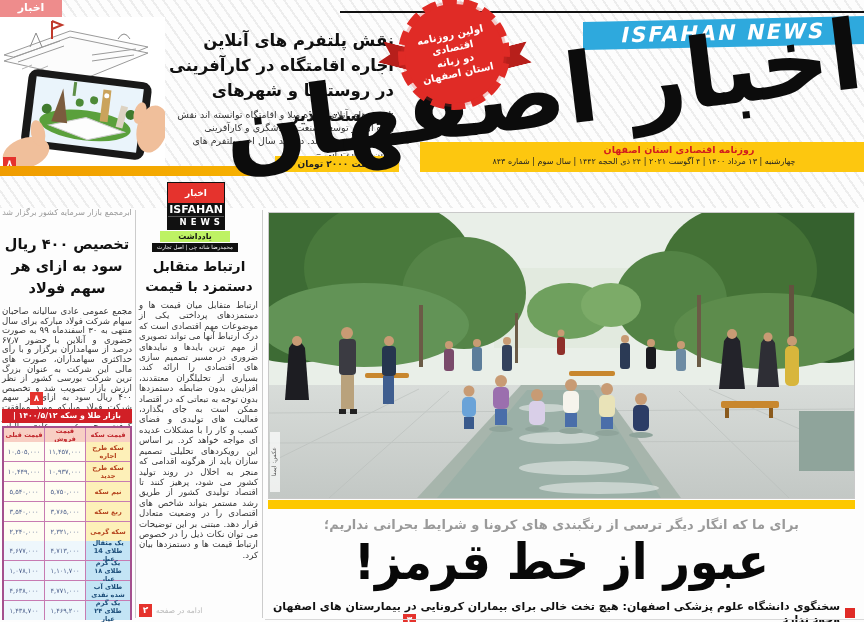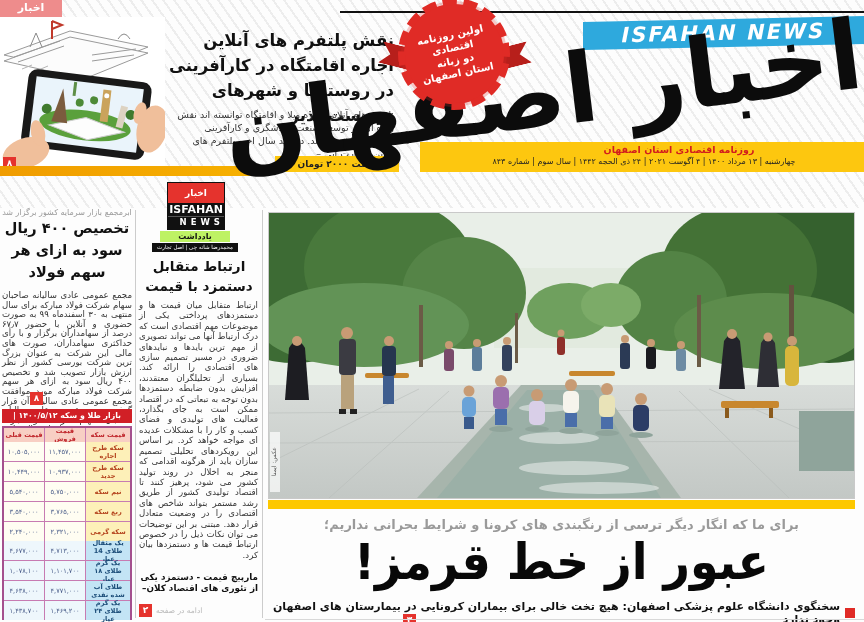--- a/index.html
+++ b/index.html
@@ -39,21 +39,21 @@
   #seal{position:absolute;left:24px;top:4px;width:100px;height:100px;border-radius:50%;background:#e02b26;
     transform:rotate(-12deg);box-shadow:0 0 0 3px rgba(224,43,38,0.25);}
   #seal::before{content:"";position:absolute;left:-6px;top:-6px;right:-6px;bottom:-6px;border-radius:50%;
     border:7px dashed #e02b26;}
   #seal .sl{position:relative;display:block;color:#fff;font-weight:bold;font-size:10px;text-align:center;line-height:13px;}
   #seal .in{position:absolute;left:10px;top:24px;width:80px;}
   
   .vrule{width:1px;background:#ccc;top:210px;height:408px;}
   
   #lc{left:2px;top:208px;width:130px;}
-  #lc-kicker{font-size:8px;color:#999;text-align:center;margin-bottom:0;}
+  #lc-kicker{font-size:8px;color:#999;text-align:center;margin-bottom:16px;}
   #lc-head{font-size:14.5px;font-weight:bold;line-height:22px;color:#111;text-align:center;margin-bottom:8px;}
   #lc-body{font-size:8.6px;line-height:9.6px;color:#333;text-align:justify;}
   #tbl-title{left:2px;top:409px;width:130px;height:14px;background:#d11f26;color:#fff;font-size:7.8px;
     font-weight:bold;text-align:center;line-height:14px;}
   #tbl{left:2px;top:426px;width:130px;height:194px;border:2px solid #a4508e;background:#a4508e;
     display:flex;flex-direction:column;box-sizing:border-box;}
   .tgrid{display:grid;grid-template-columns:44px 1fr 1fr;direction:rtl;gap:1px;background:#c77bb2;}
   .tcell{font-size:6.6px;line-height:8px;display:flex;align-items:center;justify-content:center;
     text-align:center;padding:1px;}
   .th .tcell{background:#f8cfc4;color:#c0272d;font-weight:bold;height:12px;}
@@ -246,21 +246,20 @@
     <div id="logo-l1">ISFAHAN</div>
     <div id="logo-l2">NEWS</div>
   </div>
   <div class="abs" id="note-sec">یادداشت</div>
   <div class="abs rtl" id="note-byline">محمدرضا شانه چی | اصل تجارت</div>
   <div class="abs rtl" id="note-head">
     <span>ارتباط متقابل</span><br>
     <span>دستمزد با قیمت</span>
   </div>
   <div class="abs rtl" id="note-body">ارتباط متقابل میان قیمت ها و دستمزدهای پرداختی یکی از موضوعات مهم اقتصادی است که درک ارتباط آنها می تواند تصویری از مهم ترین بایدها و نبایدهای ضروری در مسیر تصمیم سازی های اقتصادی را ارائه کند. بسیاری از تحلیلگران معتقدند، افزایش بدون ضابطه دستمزدها بدون توجه به تبعاتی که در اقتصاد ممکن است به جای بگذارد، فعالیت های تولیدی و فضای کسب و کار را با مشکلات عدیده ای مواجه خواهد کرد. بر اساس این رویکردهای تحلیلی تصمیم سازان باید از هرگونه اقدامی که منجر به اخلال در روند تولید کشور می شود، پرهیز کنند تا اقتصاد تولیدی کشور از طریق رشد مستمر بتواند شاخص های اقتصادی را در وضعیت متعادل قرار دهد. مبتنی بر این توضیحات می توان نکات ذیل را در خصوص ارتباط قیمت ها و دستمزدها بیان کرد.</div>
-  <div class="abs rtl" id="note-bold">مارپیچ قیمت - دستمزد یکی از تئوری های اقتصاد کلان–</div>
   <div class="abs" id="note-foot">
     <span class="pbadge">۲</span>
     <span id="note-cont" class="rtl">ادامه در صفحه</span>
   </div>
 
   <div class="abs" id="photo-wrap">
     <svg width="585" height="285" viewBox="0 0 585 285">
       <defs>
         <linearGradient id="pav" x1="0" y1="0" x2="0" y2="1">
           <stop offset="0" stop-color="#d8dcd9"></stop>

